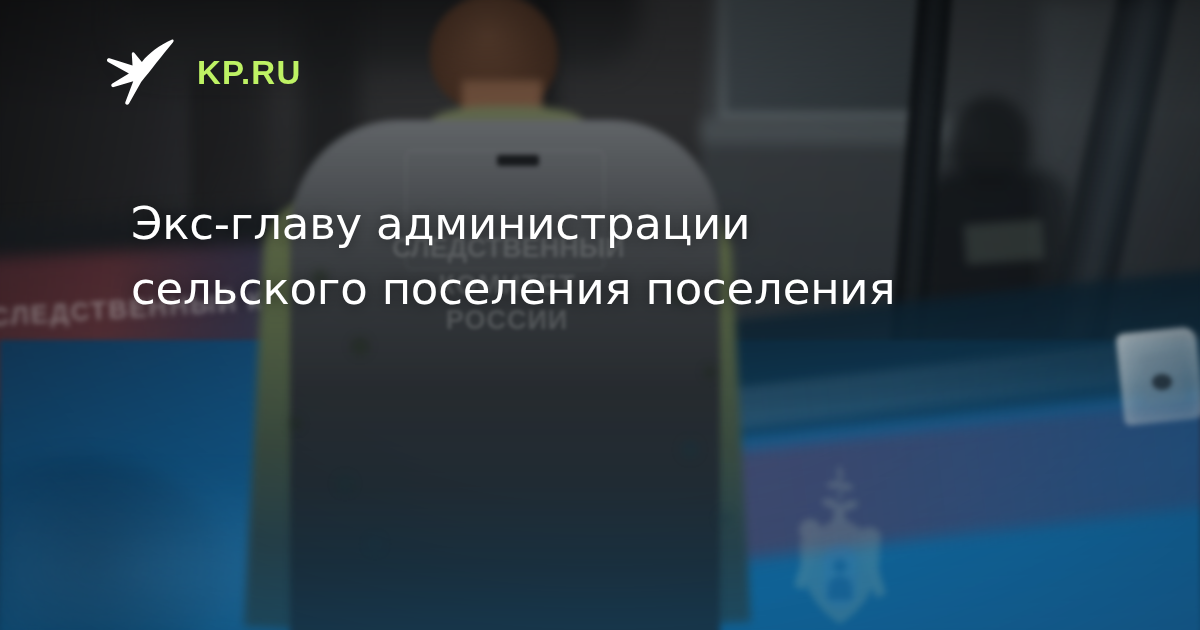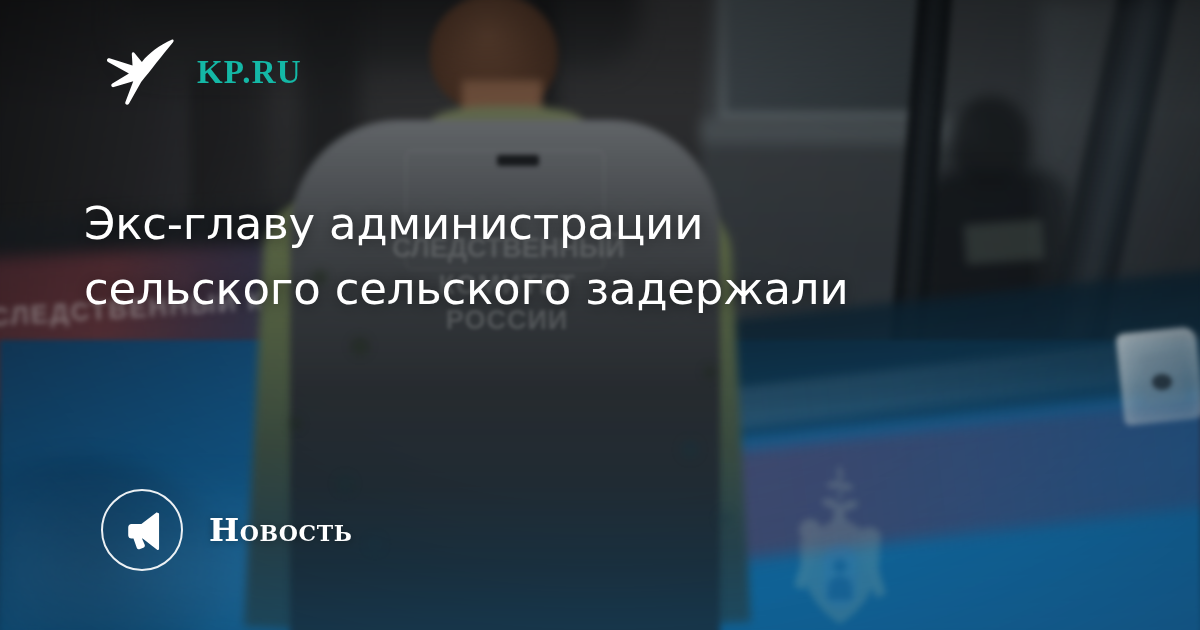--- a/index.html
+++ b/index.html
@@ -341,41 +341,41 @@
   
   .content { position: absolute; inset: 0; }
 
   .brand {
     position: absolute;
     left: 103px; top: 36px;
     display: flex; align-items: center; gap: 22px;
   }
   .brand-bird { width: 72px; height: 72px; display: block; }
   .brand-name {
-    color: #14b8a6;
+    color: #bef264;
     font-size: 33px;
     font-weight: 700;
     letter-spacing: 1.2px;
     line-height: 1;
-    font-family: Liberation Serif, serif;
+    font-family: Liberation Sans, sans-serif;
   }
 
   .headline {
     position: absolute;
     left: 84px; top: 191px;
     width: 1000px;
     color: #ffffff;
     font-family: "DejaVu Sans", "Liberation Sans", sans-serif;
     font-size: 45px;
     font-weight: 400;
     line-height: 1.455;
     letter-spacing: -.2px;
     text-shadow: 0 1px 14px rgba(0,0,0,.42), 0 0 40px rgba(0,0,0,.25);
   }
-  .headline-line { display: block; white-space: nowrap; }
+  .headline-line { display: block; white-space: nowrap; margin-left: 47px; }
 
   .badge {
     position: absolute;
     left: 101px; top: 489px;
     display: flex; align-items: center; gap: 26px;
   }
   .badge-circle {
     width: 82px; height: 82px; border-radius: 50%;
     border: 2.5px solid rgba(255,255,255,.92);
     display: flex; align-items: center; justify-content: center;
@@ -470,26 +470,18 @@
 
     <div class="brand">
       <svg class="brand-bird" viewBox="0 0 100 100">
         <path fill="#ffffff" d="M96 5 C78 13 64 24 54 36 L44 24 C43 22 40 22 40 25 L41 41 L9 31 C6 30 4 34 7 36 L36 52 L13 66 C10 68 12 72 15 71 L42 63 L31 92 C30 95 34 97 36 94 L53 64 C66 48 82 27 97 9 C99 7 98 4 96 5 Z"></path>
       </svg>
       <span class="brand-name">KP.RU</span>
     </div>
 
     <h1 class="headline">
       <span class="headline-line">Экс-главу администрации</span>
-      <span class="headline-line">сельского сельского задержали</span>
+      <span class="headline-line">сельского поселения поселения</span>
     </h1>
 
-    <div class="badge">
-      <span class="badge-circle">
-        <svg viewBox="0 0 64 64">
-          <path fill="#ffffff" d="M56 6c-1-1-2-1-3 0L31 23H16c-3 0-5 2-5 5v12c0 3 2 5 5 5h3l5 14c1 2 3 3 5 2l5-2c2-1 3-3 2-5l-4-9h1l22 17c1 1 3 0 3-2V8c0-1 0-2-2-2z"></path>
-        </svg>
-      </span>
-      <span class="badge-label">Новость</span>
-    </div>
 
   </div>
 </div>
 
 </body></html>

